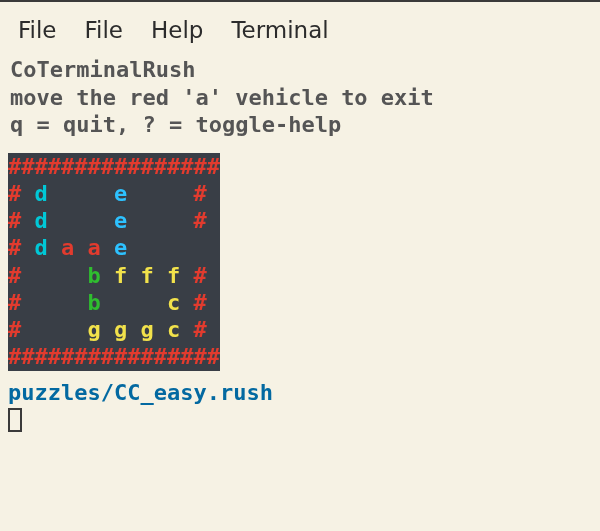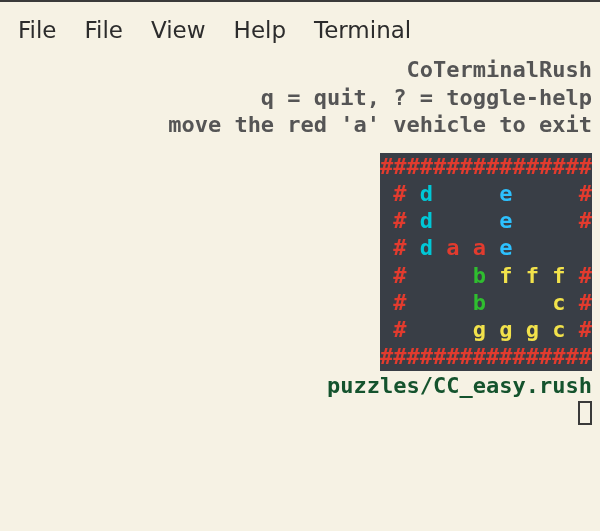--- a/index.html
+++ b/index.html
@@ -30,21 +30,20 @@
     gap: 28px;
   }
   .menubar span {
     cursor: default;
   }
   .terminal {
     padding: 4px 8px 0 10px;
     line-height: 1.25;
     color: #555;
     font-weight: bold;
-    text-align: right;
   }
   .grey { color: #555; }
   .board {
     margin-top: 14px;
     margin-left: -2px;
     display: inline-block;
     background: #393e46;
     line-height: 1.24;
     padding: 0;
   }
@@ -55,52 +54,51 @@
     font-size: 22px;
   }
   .ch-wall   { color: #e23b2e; }
   .ch-red    { color: #e23b2e; }
   .ch-cyan   { color: #00c8d7; }
   .ch-blue   { color: #2dc1ff; }
   .ch-green  { color: #2fbe2f; }
   .ch-yellow { color: #f2e24b; }
   .ch-gap    { color: #393e46; }
   .tail {
-    margin-top: 1px;
+    margin-top: 8px;
     margin-left: -2px;
-    color: #14532d;
+    color: #0369a1;
     font-weight: bold;
   }
   .cursor {
     display: inline-block;
     width: 14px;
     height: 24px;
     border: 2px solid #3a3a3a;
     margin-top: 2px;
     margin-left: -2px;
     box-sizing: border-box;
   }
 </style>
 </head>
 <body>
 
 <div class="window">
 
   <div class="menubar">
     <span>File</span>
     <span>File</span>
-    <span>View</span>
     <span>Help</span>
     <span>Terminal</span>
   </div>
 
   <div class="terminal">
     <div class="grey">CoTerminalRush</div>
+    <div class="grey">move the red 'a' vehicle to exit</div>
     <div class="grey">q = quit,  ? = toggle-help</div>
-    <div class="grey">move the red 'a' vehicle to exit</div>
 
     <div class="board" id="board"><div class="row"><span class="ch-wall">################</span></div><div class="row"><span class="ch-wall"># </span><span class="ch-cyan">d </span><span class="ch-gap">    </span><span class="ch-blue">e </span><span class="ch-gap">    </span><span class="ch-wall">#</span></div><div class="row"><span class="ch-wall"># </span><span class="ch-cyan">d </span><span class="ch-gap">    </span><span class="ch-blue">e </span><span class="ch-gap">    </span><span class="ch-wall">#</span></div><div class="row"><span class="ch-wall"># </span><span class="ch-cyan">d </span><span class="ch-red">a </span><span class="ch-red">a </span><span class="ch-blue">e </span><span class="ch-gap">     </span></div><div class="row"><span class="ch-wall">#</span><span class="ch-gap">     </span><span class="ch-green">b </span><span class="ch-yellow">f </span><span class="ch-yellow">f </span><span class="ch-yellow">f </span><span class="ch-wall">#</span></div><div class="row"><span class="ch-wall">#</span><span class="ch-gap">     </span><span class="ch-green">b </span><span class="ch-gap">    </span><span class="ch-yellow">c </span><span class="ch-wall">#</span></div><div class="row"><span class="ch-wall">#</span><span class="ch-gap">     </span><span class="ch-yellow">g </span><span class="ch-yellow">g </span><span class="ch-yellow">g </span><span class="ch-yellow">c </span><span class="ch-wall">#</span></div><div class="row"><span class="ch-wall">################</span></div></div>
 
     <div class="tail">puzzles/CC_easy.rush</div>
     <div class="cursor"></div>
   </div>
 
 </div>
 
 </body></html>

